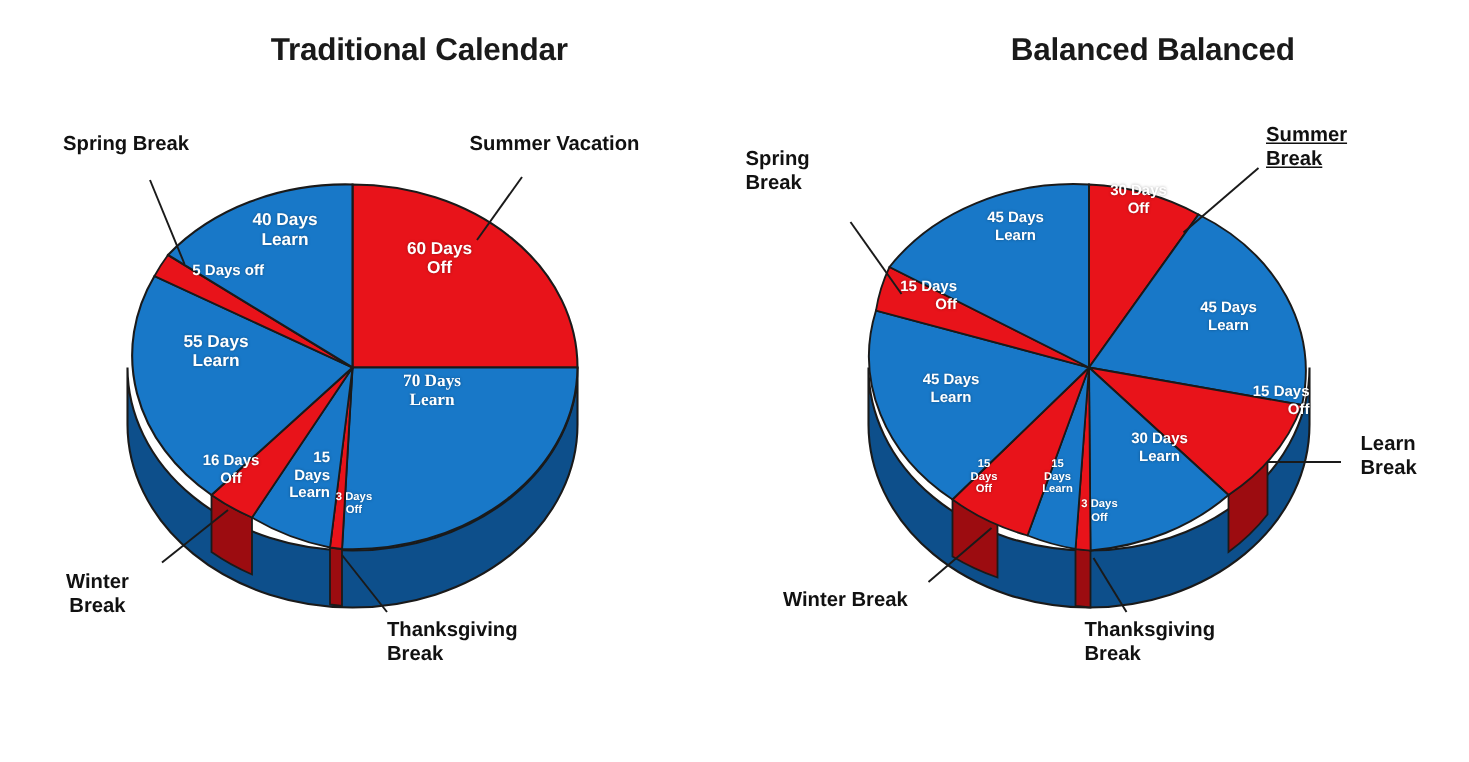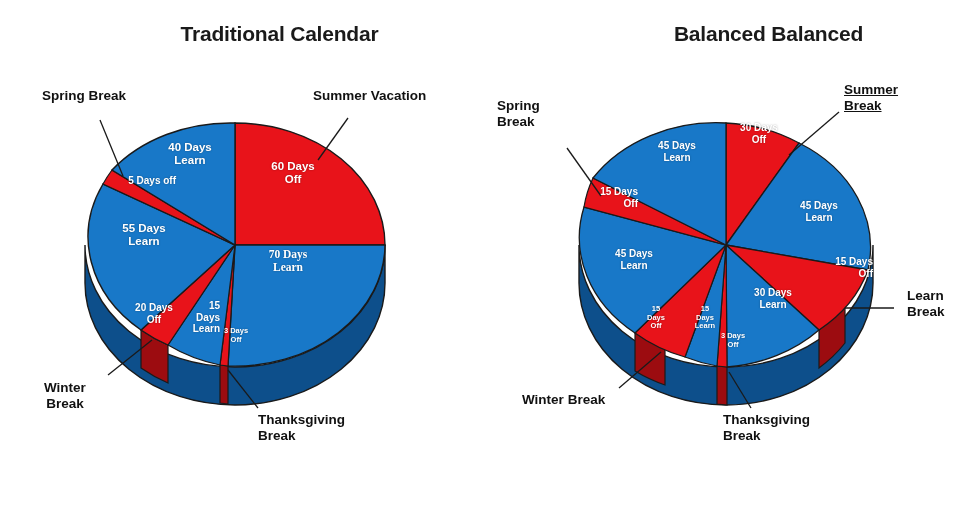--- a/index.html
+++ b/index.html
@@ -129,21 +129,21 @@
     <div class="callout" style="left:258px; top:412px;">Thanksgiving
 Break</div>
 
     <div class="slice-label lbl-lg" style="left:258px; top:160px; width:70px;">60 Days
 Off</div>
     <div class="slice-label lbl-lg" style="left:150px; top:141px; width:80px;">40 Days
 Learn</div>
     <div class="slice-label lbl-sm" style="left:108px; top:175px; width:68px;">5 Days off</div>
     <div class="slice-label lbl-lg" style="left:102px; top:222px; width:84px;">55 Days
 Learn</div>
-    <div class="slice-label lbl-md" style="left:124px; top:302px; width:60px;">20 Days
+    <div class="slice-label lbl-md" style="left:124px; top:302px; width:60px;">16 Days
 Off</div>
     <div class="slice-label lbl-sm" style="left:180px; top:300px; width:40px;">15
 Days
 Learn</div>
     <div class="slice-label lbl-xs" style="left:219px; top:327px; width:34px;">3 Days
 Off</div>
     <div class="slice-label lbl-lg" style="left:248px; top:248px; width:80px;font-family:Liberation Serif, serif;">70 Days
 Learn</div>
   </div>
 

